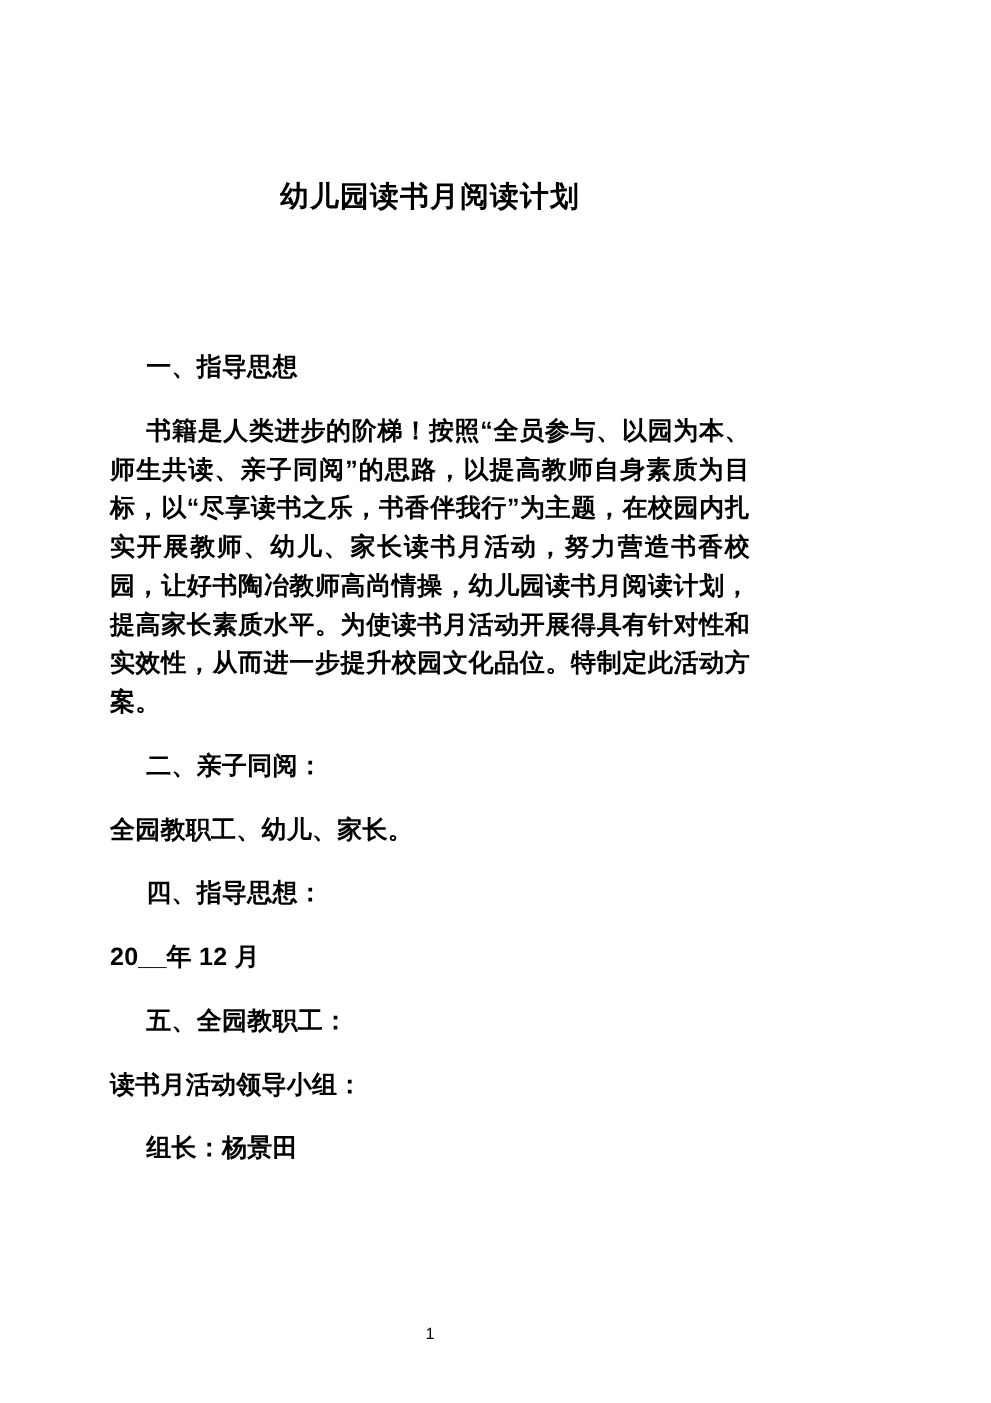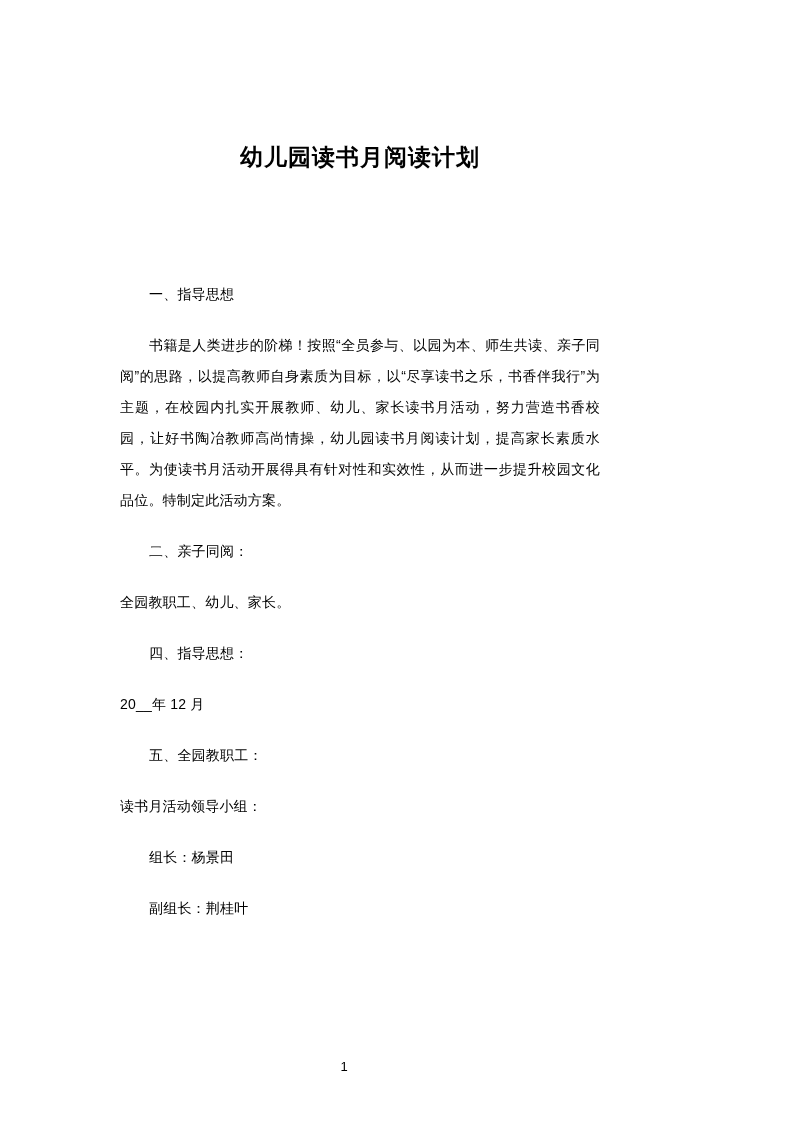--- a/index.html
+++ b/index.html
@@ -12,41 +12,42 @@
     height: 1122px;
     font-family: "Liberation Sans", "DejaVu Sans", sans-serif;
     color: #000000;
     position: relative;
     overflow: hidden;
   }
   .page {
     box-sizing: border-box;
     width: 688px;
     height: 1122px;
-    padding: 118px 88px 60px 120px;
+    padding: 118px 88px 60px 88px;
     position: relative;
   }
   .doc-title {
     text-align: center;
     font-size: 23px;
     font-weight: bold;
     letter-spacing: 1px;
     margin: 22px 0 0 0;
     line-height: 1.5;
   }
   .body-block {
     margin-top: 104px;
   }
   p.para {
-    font-size: 14px;
+    font-size: 20px;
     line-height: 31px;
     margin: 0 0 20px 0;
     text-align: justify;
     text-justify: inter-ideograph;
     letter-spacing: 0.2px;
+    font-weight: bold;
   }
   p.indent1 {
     text-indent: 29px;
   }
   p.indent2 {
     text-indent: 29px;
   }
   p.noindent {
     text-indent: 0;
   }
@@ -70,18 +71,17 @@
   <div class="body-block">
     <p class="para indent1">一、指导思想</p>
     <p class="para indent2">书籍是人类进步的阶梯！按照“全员参与、以园为本、师生共读、亲子同阅”的思路，以提高教师自身素质为目标，以“尽享读书之乐，书香伴我行”为主题，在校园内扎实开展教师、幼儿、家长读书月活动，努力营造书香校园，让好书陶冶教师高尚情操，幼儿园读书月阅读计划，提高家长素质水平。为使读书月活动开展得具有针对性和实效性，从而进一步提升校园文化品位。特制定此活动方案。</p>
     <p class="para indent1">二、亲子同阅：</p>
     <p class="para noindent">全园教职工、幼儿、家长。</p>
     <p class="para indent1">四、指导思想：</p>
     <p class="para noindent">20__年 12 月</p>
     <p class="para indent1">五、全园教职工：</p>
     <p class="para noindent">读书月活动领导小组：</p>
     <p class="para indent1">组长：杨景田</p>
-    <p class="para indent1">副组长：荆桂叶</p>
   </div>
 
   <div class="page-number">1</div>
 
 </div>
 
 </body></html>

